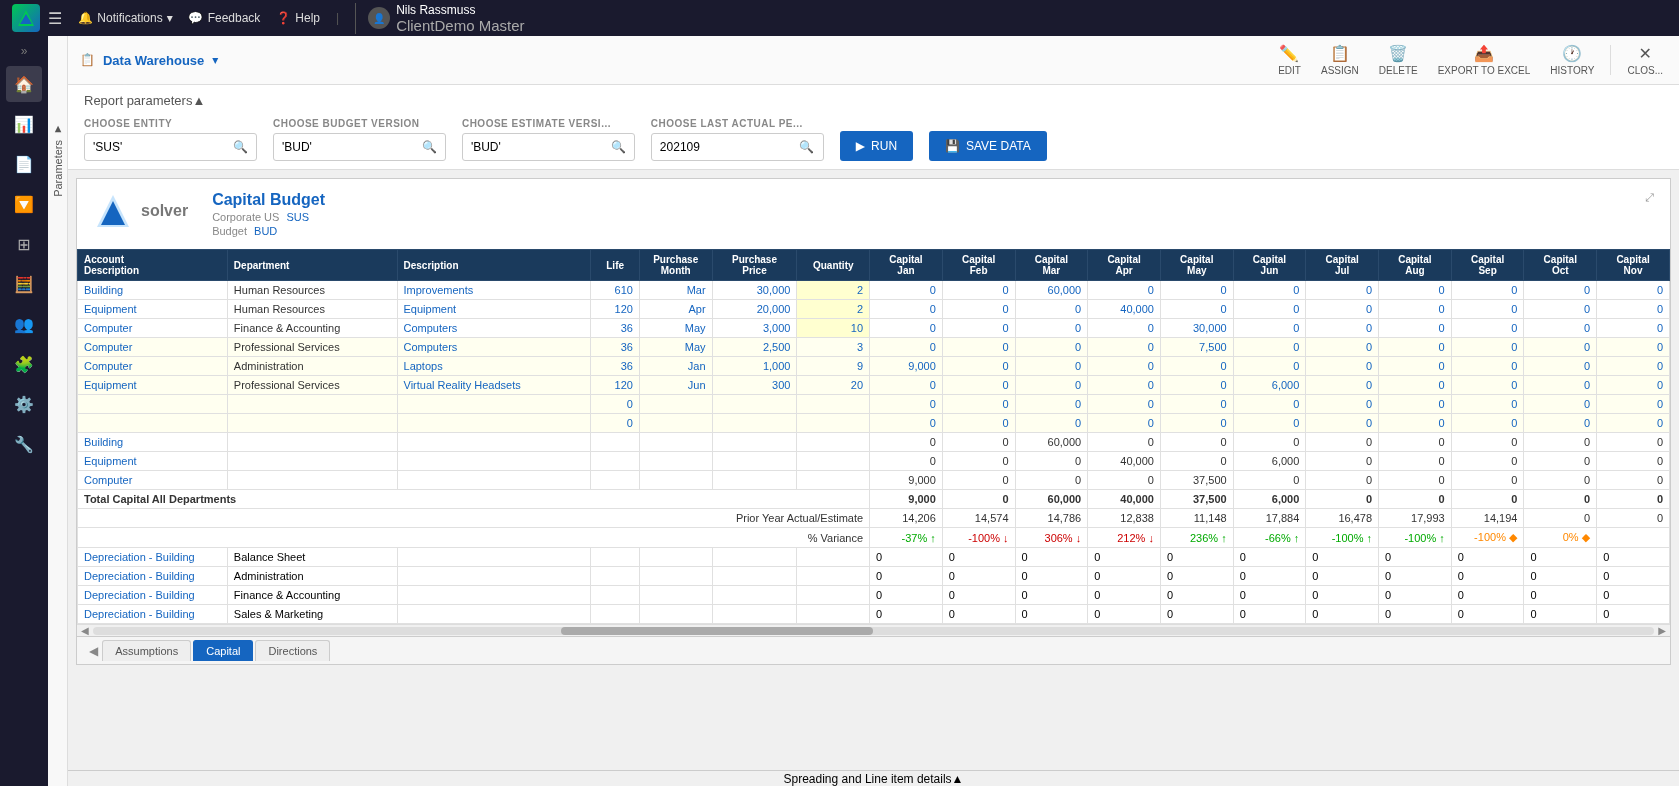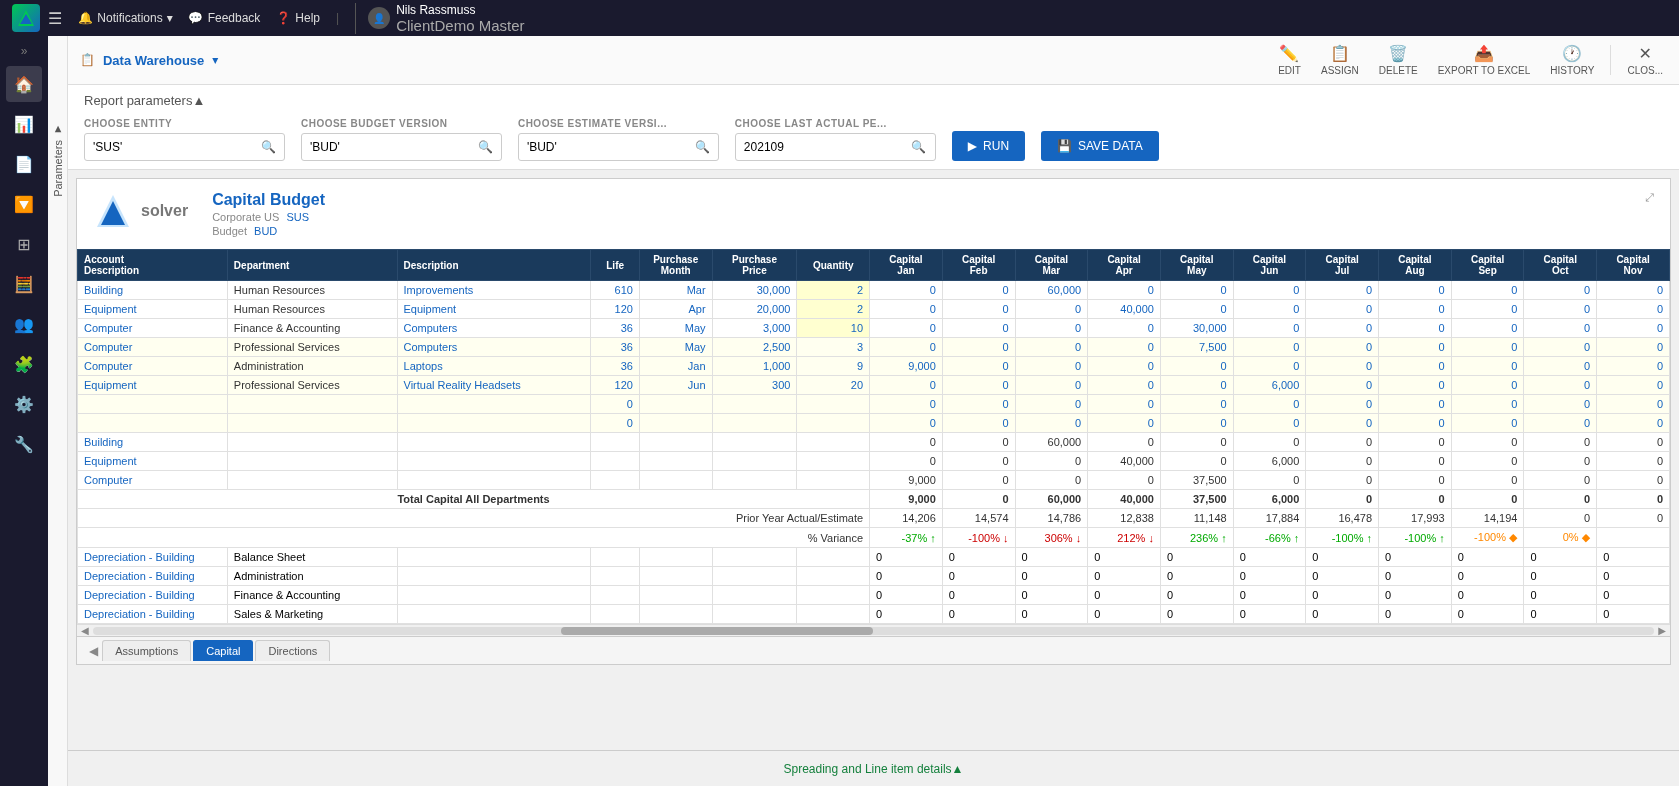--- a/index.html
+++ b/index.html
@@ -65,21 +65,21 @@
       margin-bottom: 10px;
       cursor: pointer;
     }
     .params-row {
       display: flex;
       align-items: flex-end;
       gap: 16px;
     }
     .param-group { display: flex; flex-direction: column; gap: 4px; }
     .param-label { font-size: 10px; font-weight: bold; color: #888; text-transform: uppercase; letter-spacing: 0.5px; }
-    .param-input-wrap { display: flex; align-items: center; border: 1px solid #ccc; border-radius: 3px; background: #fff; gap: 28px; }
+    .param-input-wrap { display: flex; align-items: center; border: 1px solid #ccc; border-radius: 3px; background: #fff; }
     .param-input {
       border: none; outline: none; padding: 6px 8px; font-size: 12px; width: 140px; background: transparent;
     }
     .param-search-btn { padding: 6px 8px; color: #888; cursor: pointer; }
     .btn-run {
       background: #1565c0;
       color: #fff;
       border: none;
       padding: 8px 16px;
       border-radius: 3px;
@@ -206,29 +206,29 @@
     .tab-btn.active {
       background: #fff;
       color: #fff;
       background: #1565c0;
       border-color: #1565c0;
     }
     .tab-nav { color: #888; padding: 0 4px; cursor: pointer; font-size: 12px; }
 
     
     .spreading-bar {
-      height: 36px;
+      height: 16px;
       background: #f0f0f0;
       border-top: 1px solid #ccc;
       display: flex;
       align-items: center;
       justify-content: center;
       cursor: pointer;
       font-size: 12px;
-      color: #15803d;
+      color: #000000;
     }
 
     
     .h-scroll {
       height: 12px;
       background: #f0f0f0;
       border-top: 1px solid #ddd;
       display: flex;
       align-items: center;
       padding: 0 4px;
@@ -682,21 +682,21 @@
       <td class="num">0</td>
       <td class="num">37,500</td>
       <td class="num">0</td>
       <td class="num">0</td>
       <td class="num">0</td>
       <td class="num">0</td>
       <td class="num">0</td>
       <td class="num">0</td>
     </tr>
                 <tr class="total">
-      <td colspan="7" style="text-align:center;font-weight:bold;">Total Capital All Departments</td>
+      <td colspan="7" style="text-align:left;font-weight:bold;">Total Capital All Departments</td>
       <td class="num" style="font-weight:bold;">9,000</td>
       <td class="num" style="font-weight:bold;">0</td>
       <td class="num" style="font-weight:bold;">60,000</td>
       <td class="num" style="font-weight:bold;">40,000</td>
       <td class="num" style="font-weight:bold;">37,500</td>
       <td class="num" style="font-weight:bold;">6,000</td>
       <td class="num" style="font-weight:bold;">0</td>
       <td class="num" style="font-weight:bold;">0</td>
       <td class="num" style="font-weight:bold;">0</td>
       <td class="num" style="font-weight:bold;">0</td>

